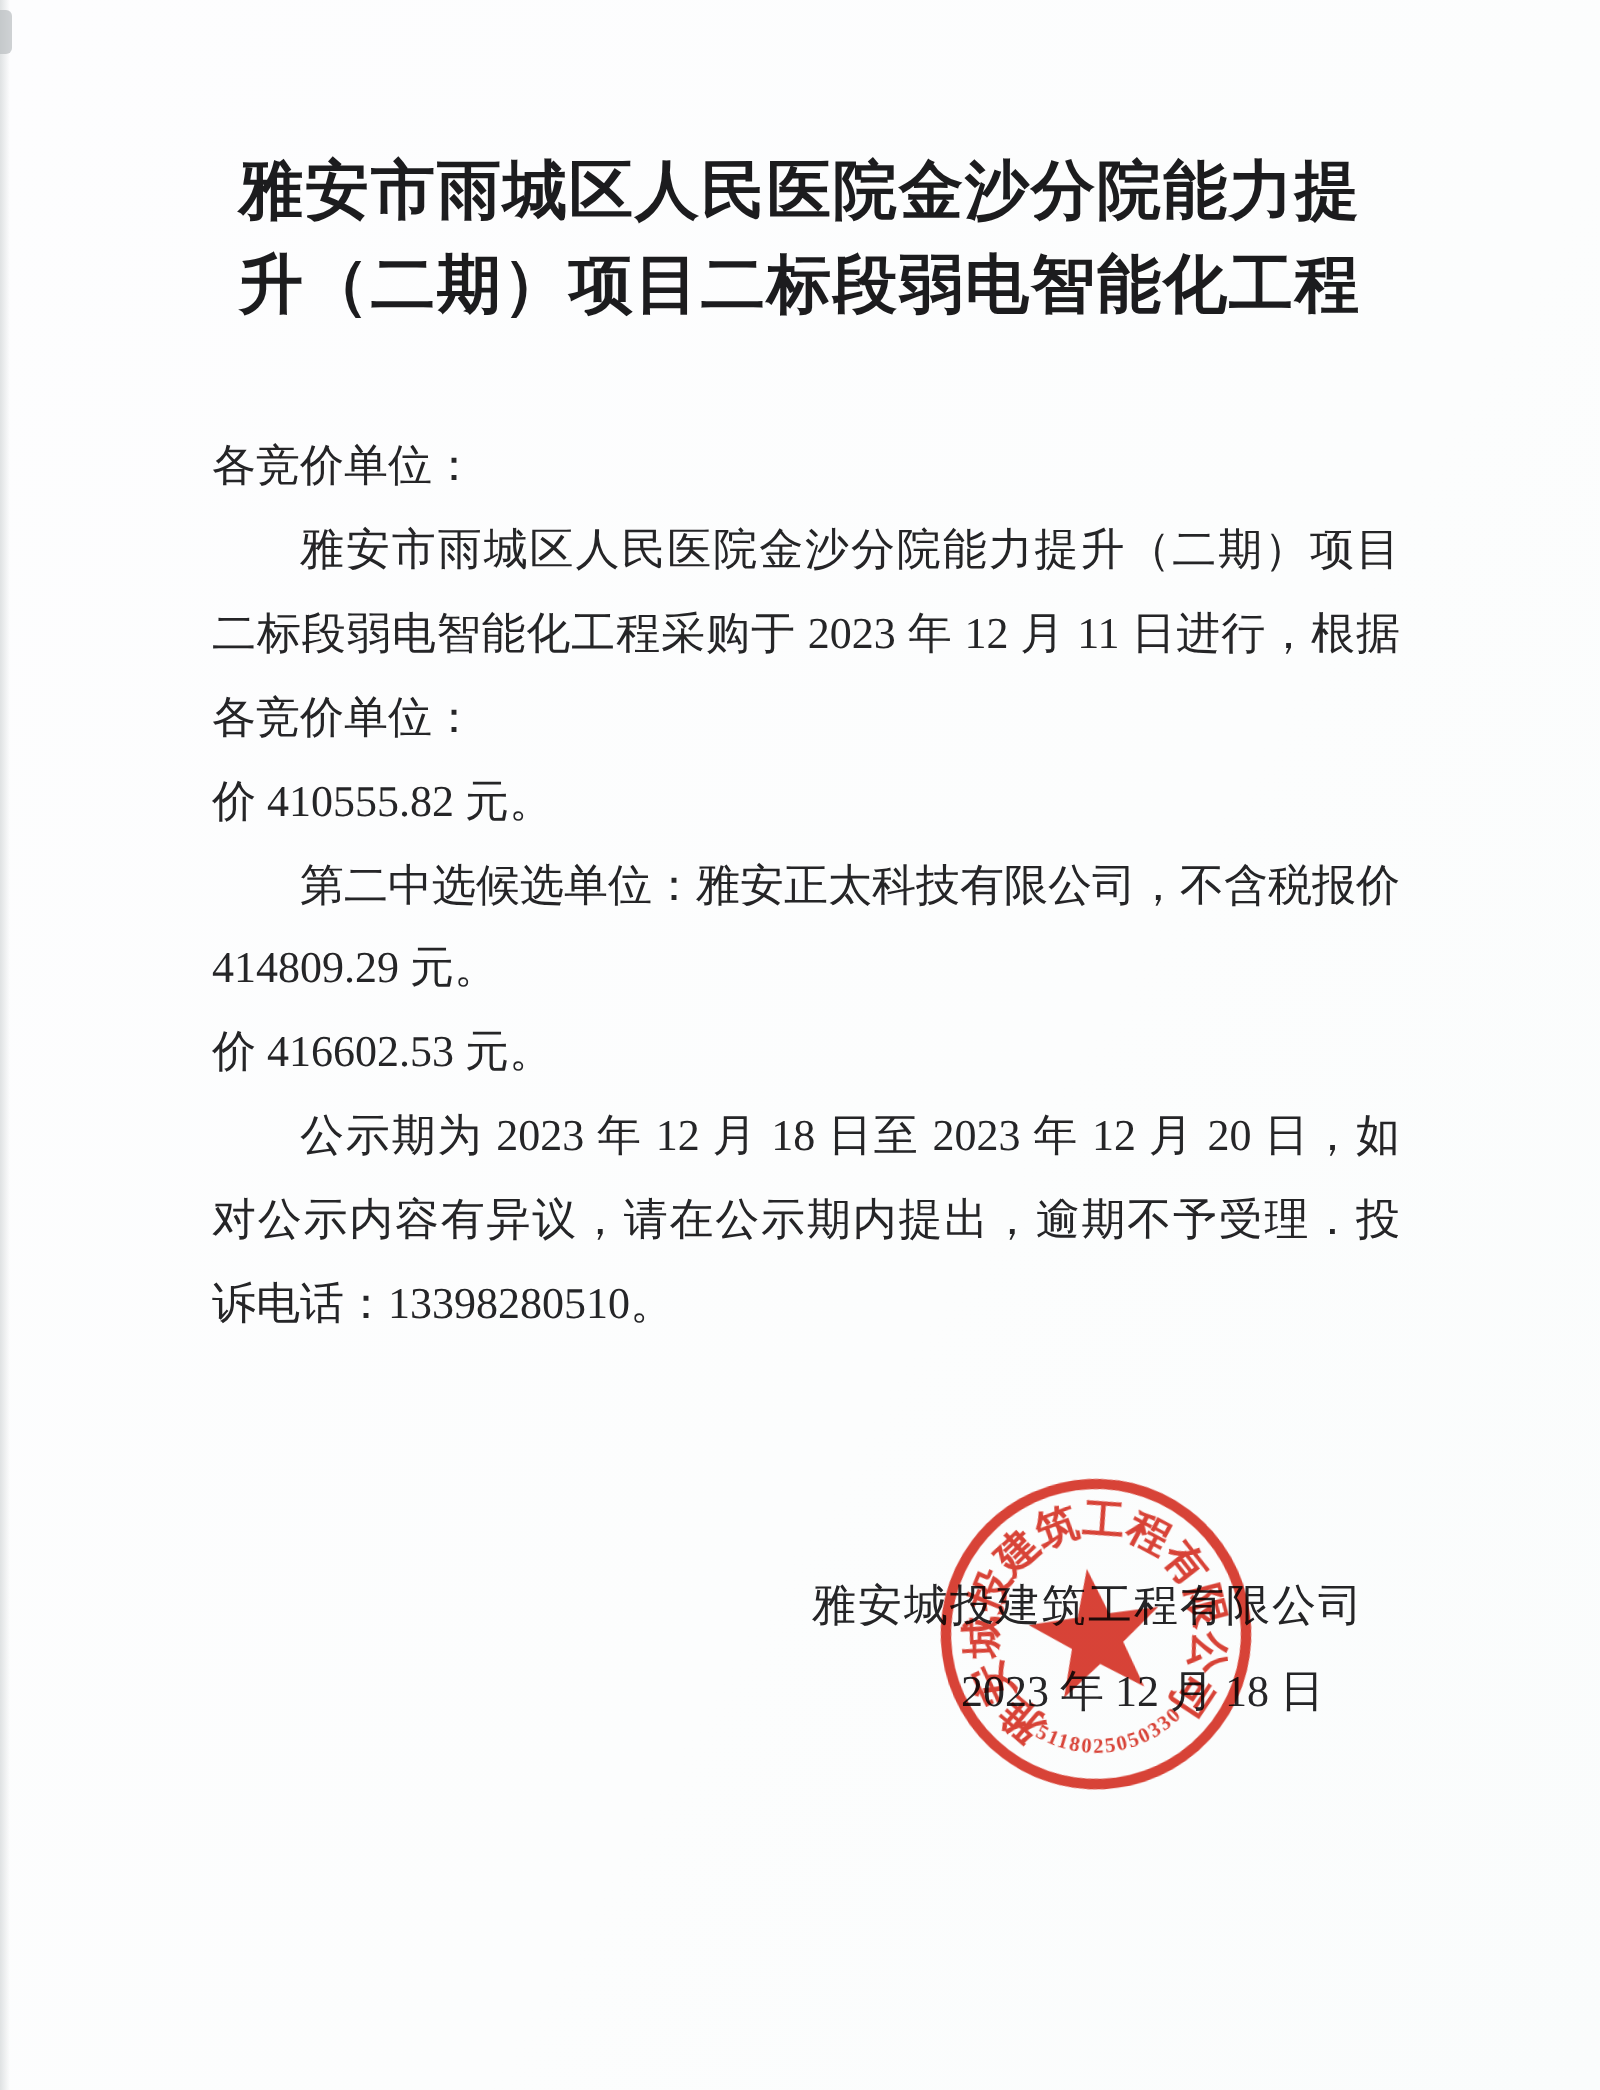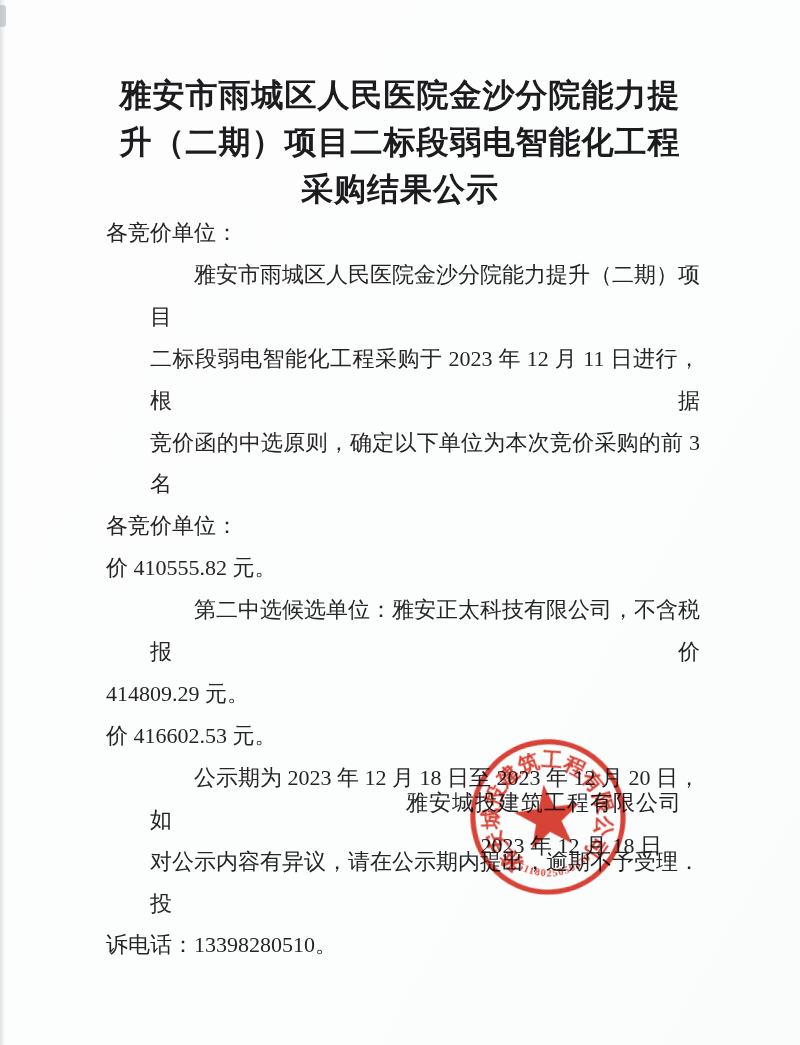--- a/index.html
+++ b/index.html
@@ -34,21 +34,21 @@
     color: #1c1c1e;
     letter-spacing: 1px;
   }
 
   .body-text {
     position: absolute; left: 106px; top: 212px; width: 594px;
     font-size: 22px; line-height: 41.9px;
     color: #252527;
   }
   .body-text .line { white-space: nowrap; }
-  .body-text .line.fill { white-space: normal; text-align: justify; text-align-last: justify; margin-left: 44px; }
+  .body-text .line.fill { white-space: normal; text-align: justify; text-align-last: justify; }
   .body-text .line.indent { text-indent: 2em; }
 
   .sig-company {
     position: absolute; right: 118px; top: 788px;
     font-size: 22px; color: #252527; white-space: nowrap;
     letter-spacing: 1px;
   }
   .sig-date {
     position: absolute; right: 138px; top: 831px;
     font-size: 22px; color: #252527; white-space: nowrap;
@@ -68,28 +68,26 @@
 <body>
 
 <div class="page">
 
   <div class="scan-edge"></div>
   <div class="scan-blot"></div>
 
   <div class="title">
     <div>雅安市雨城区人民医院金沙分院能力提</div>
     <div>升（二期）项目二标段弱电智能化工程</div>
-    <div>采购结果公示</div>
   </div>
 
   <div class="body-text">
     <div class="line">各竞价单位：</div>
     <div class="line indent fill">雅安市雨城区人民医院金沙分院能力提升（二期）项目</div>
     <div class="line fill">二标段弱电智能化工程采购于 2023 年 12 月 11 日进行，根据</div>
-    <div class="line fill">竞价函的中选原则，确定以下单位为本次竞价采购的前 3 名</div>
     <div class="line">各竞价单位：</div>
     <div class="line">价 410555.82 元。</div>
     <div class="line indent fill">第二中选候选单位：雅安正太科技有限公司，不含税报价</div>
     <div class="line">414809.29 元。</div>
     <div class="line">价 416602.53 元。</div>
     <div class="line indent fill">公示期为 2023 年 12 月 18 日至 2023 年 12 月 20 日，如</div>
     <div class="line fill">对公示内容有异议，请在公示期内提出，逾期不予受理．投</div>
     <div class="line">诉电话：13398280510。</div>
   </div>
 

